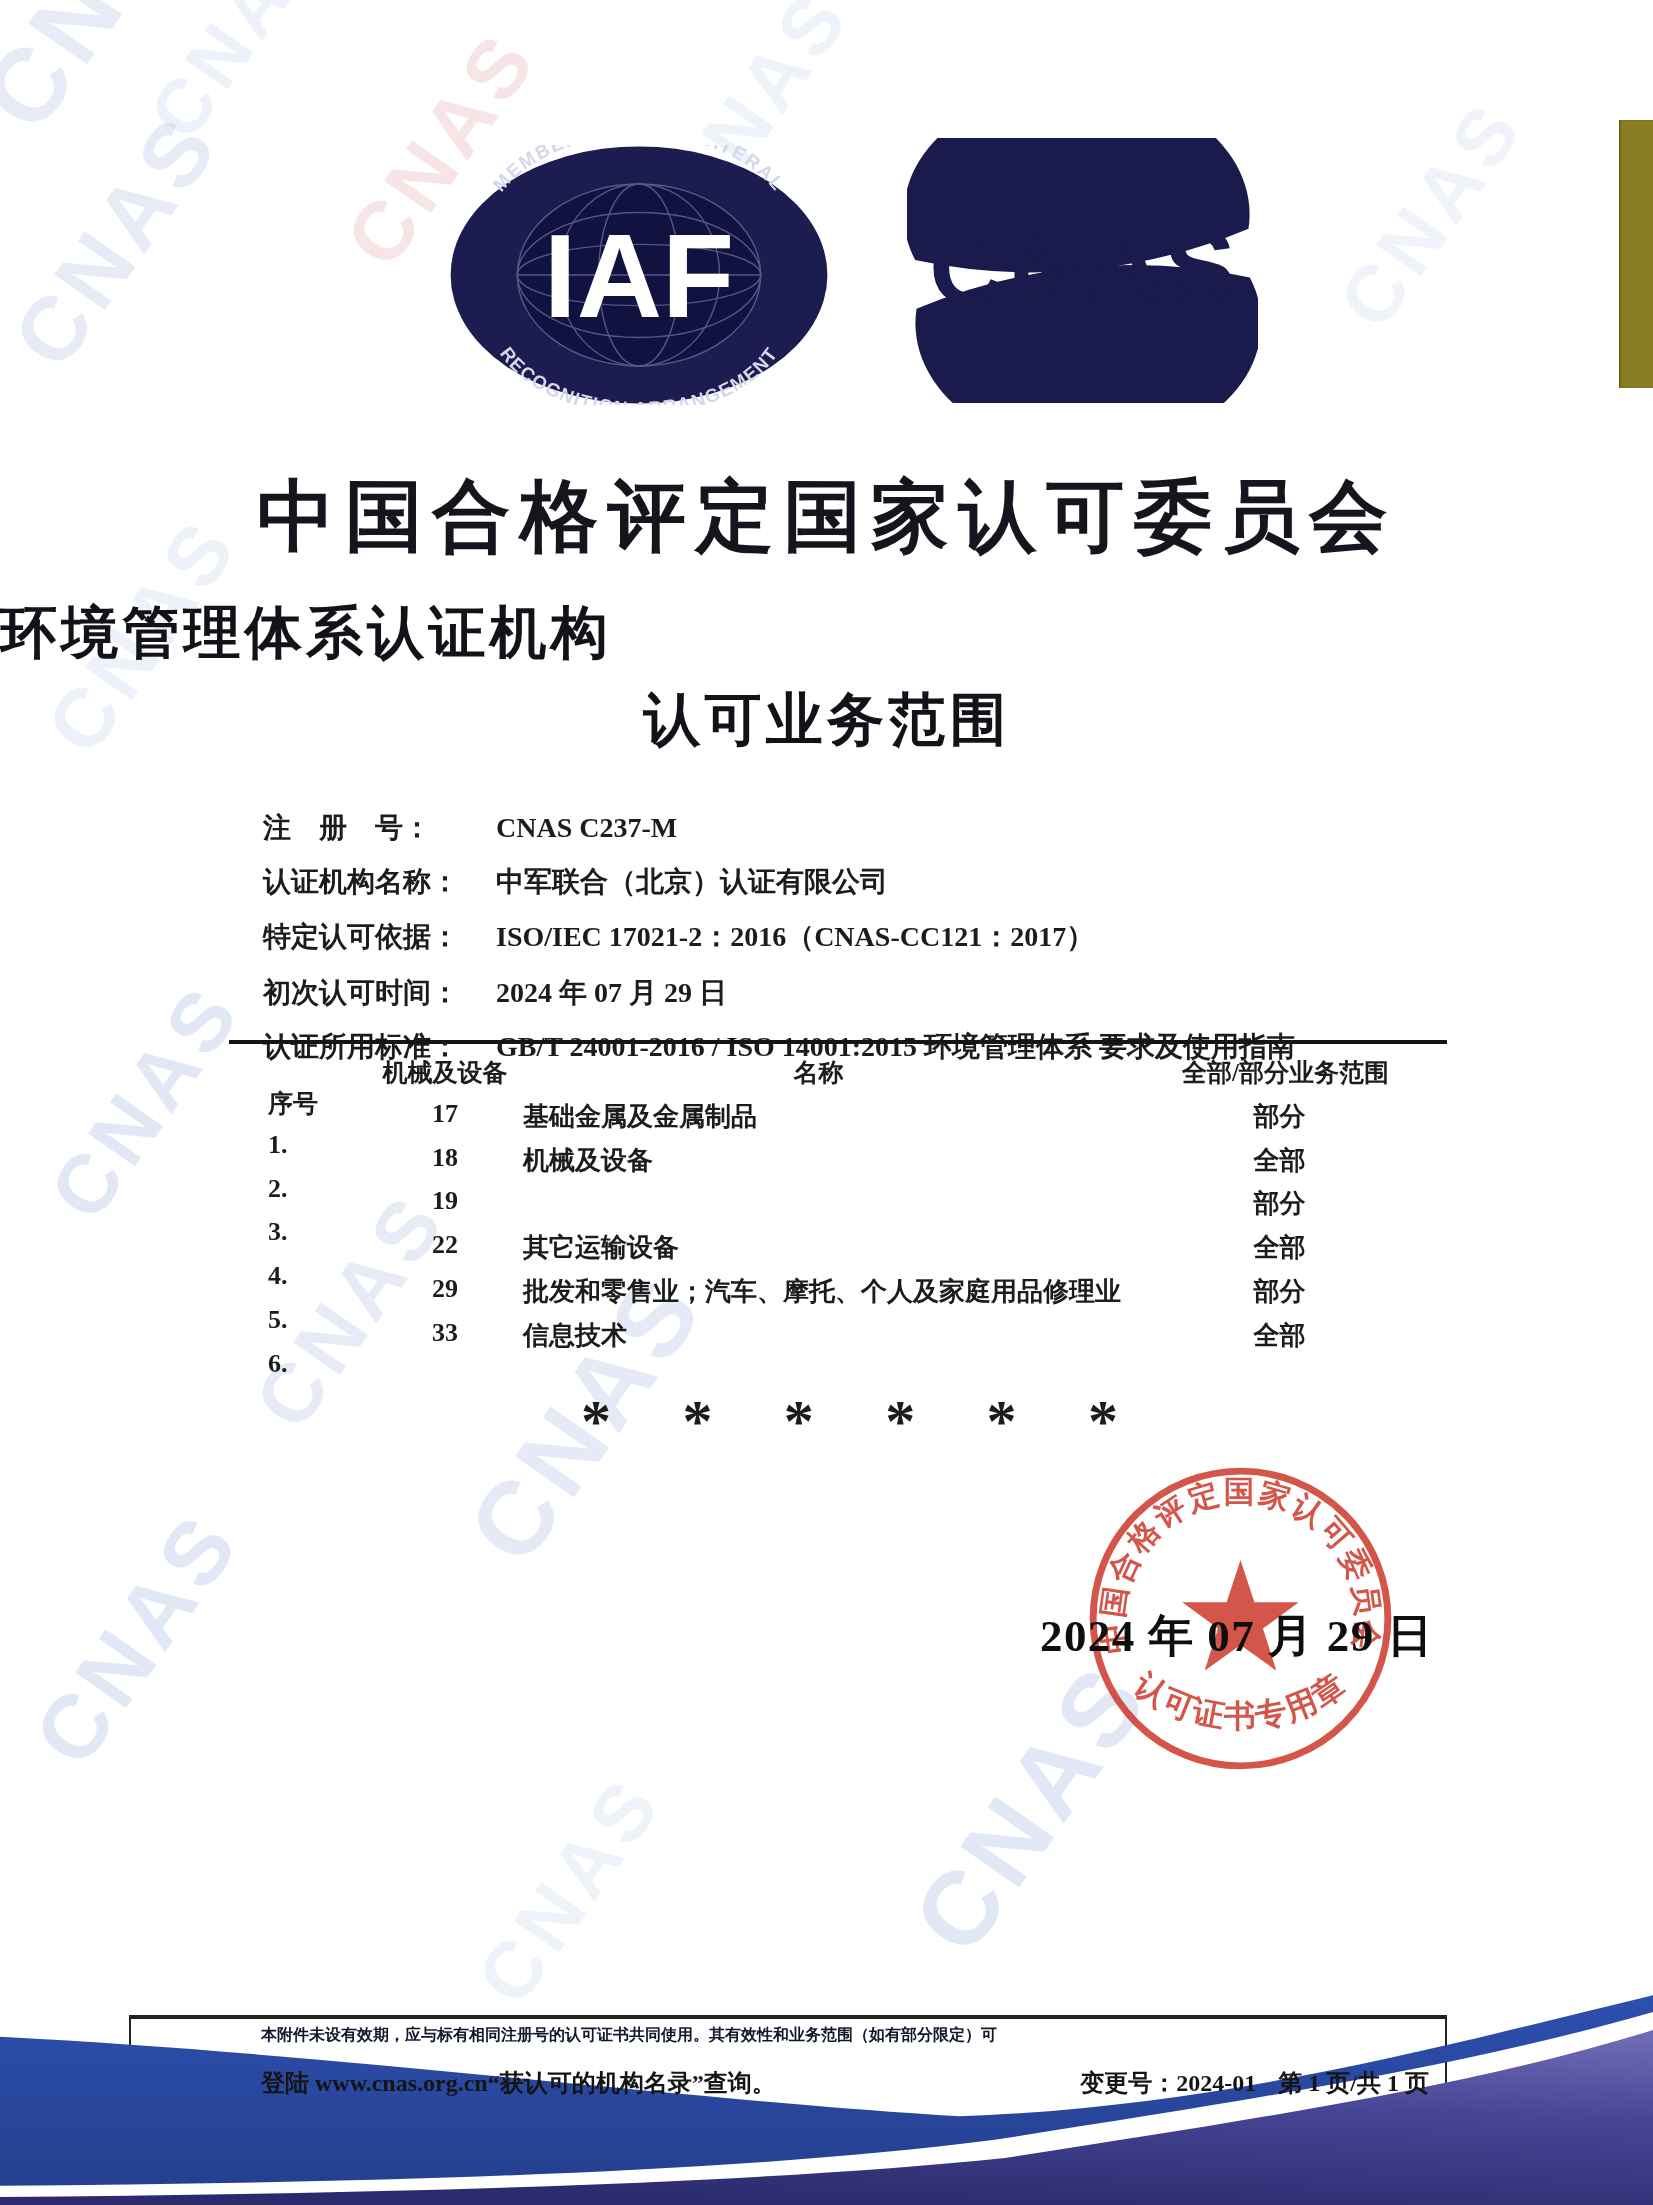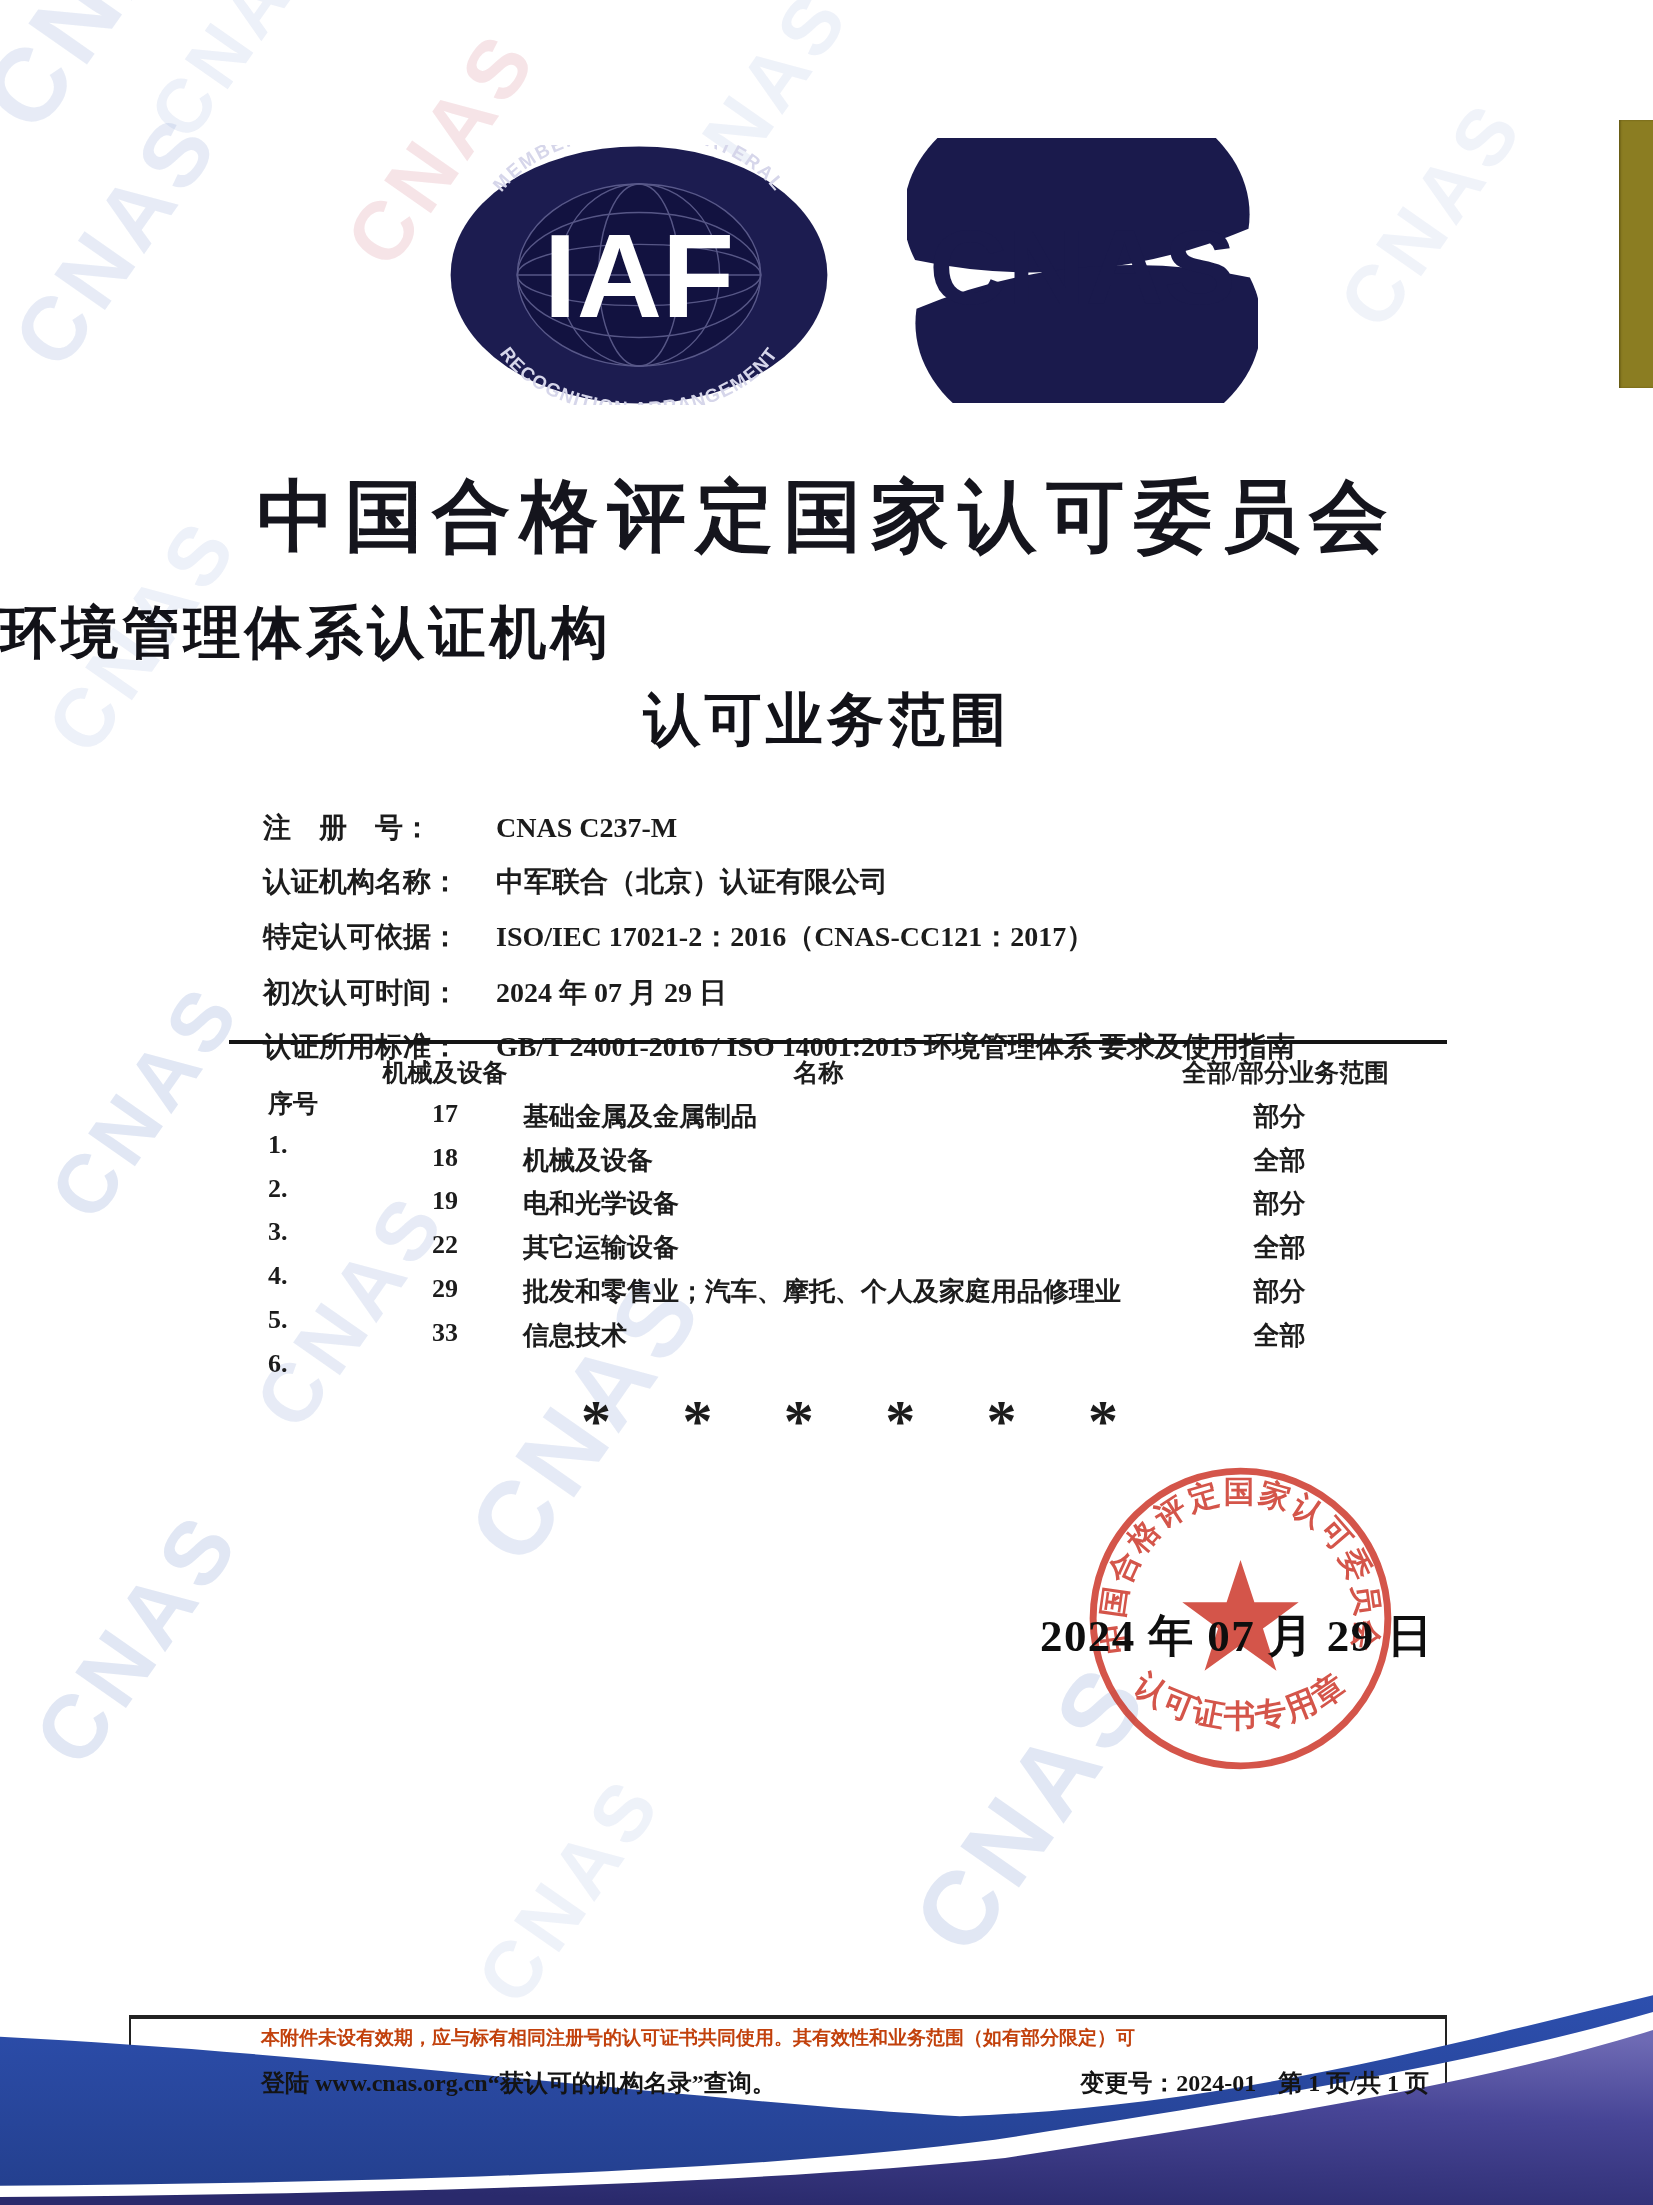--- a/index.html
+++ b/index.html
@@ -61,21 +61,21 @@
     position:absolute; left:1040px; top:1606px; z-index:5;
     font-size:45px; font-weight:bold; letter-spacing:1.4px; color:#0e0e0e; white-space:nowrap;
   }
   
   .footer-box {
     position:absolute; left:129px; top:2015px; width:1314px; height:104px;
     border:2.1px solid #222; border-top-width:4.2px; border-bottom:none; z-index:1;
   }
   .footer-line1 {
     position:absolute; left:261px; top:2025px; width:1168px; z-index:3;
-    font-size:19px; font-weight:bold; color:#c2410c; white-space:nowrap;
+    font-size:16px; font-weight:bold; color:#0f172a; white-space:nowrap;
   }
   .footer-line2 {
     position:absolute; left:261px; top:2067px; width:1168px; z-index:3;
     display:flex; justify-content:space-between; align-items:flex-start;
     font-size:24px; font-weight:bold; color:#141414; white-space:nowrap;
   }
   .footer-right { display:flex; gap:22px; }
   
   .waves { position:absolute; left:0; top:1878px; width:1654px; height:328px; z-index:2; }
 </style>
@@ -161,21 +161,20 @@
   <div class="td col-name" style="top:1099px;">基础金属及金属制品</div>
   <div class="td col-scope" style="top:1099px;">部分</div>
 
   <div class="td col-no" style="top:1143px;">2.</div>
   <div class="td col-code" style="top:1143px;">18</div>
   <div class="td col-name" style="top:1143px;">机械及设备</div>
   <div class="td col-scope" style="top:1143px;">全部</div>
 
   <div class="td col-no" style="top:1186px;">3.</div>
   <div class="td col-code" style="top:1186px;">19</div>
-  <div class="td col-name" style="top:1186px;">电和光学设备</div>
   <div class="td col-scope" style="top:1186px;">部分</div>
 
   <div class="td col-no" style="top:1230px;">4.</div>
   <div class="td col-code" style="top:1230px;">22</div>
   <div class="td col-name" style="top:1230px;font-family:Liberation Serif, serif;">其它运输设备</div>
   <div class="td col-scope" style="top:1230px;">全部</div>
 
   <div class="td col-no" style="top:1274px;">5.</div>
   <div class="td col-code" style="top:1274px;">29</div>
   <div class="td col-name" style="top:1274px;">批发和零售业；汽车、摩托、个人及家庭用品修理业</div>

